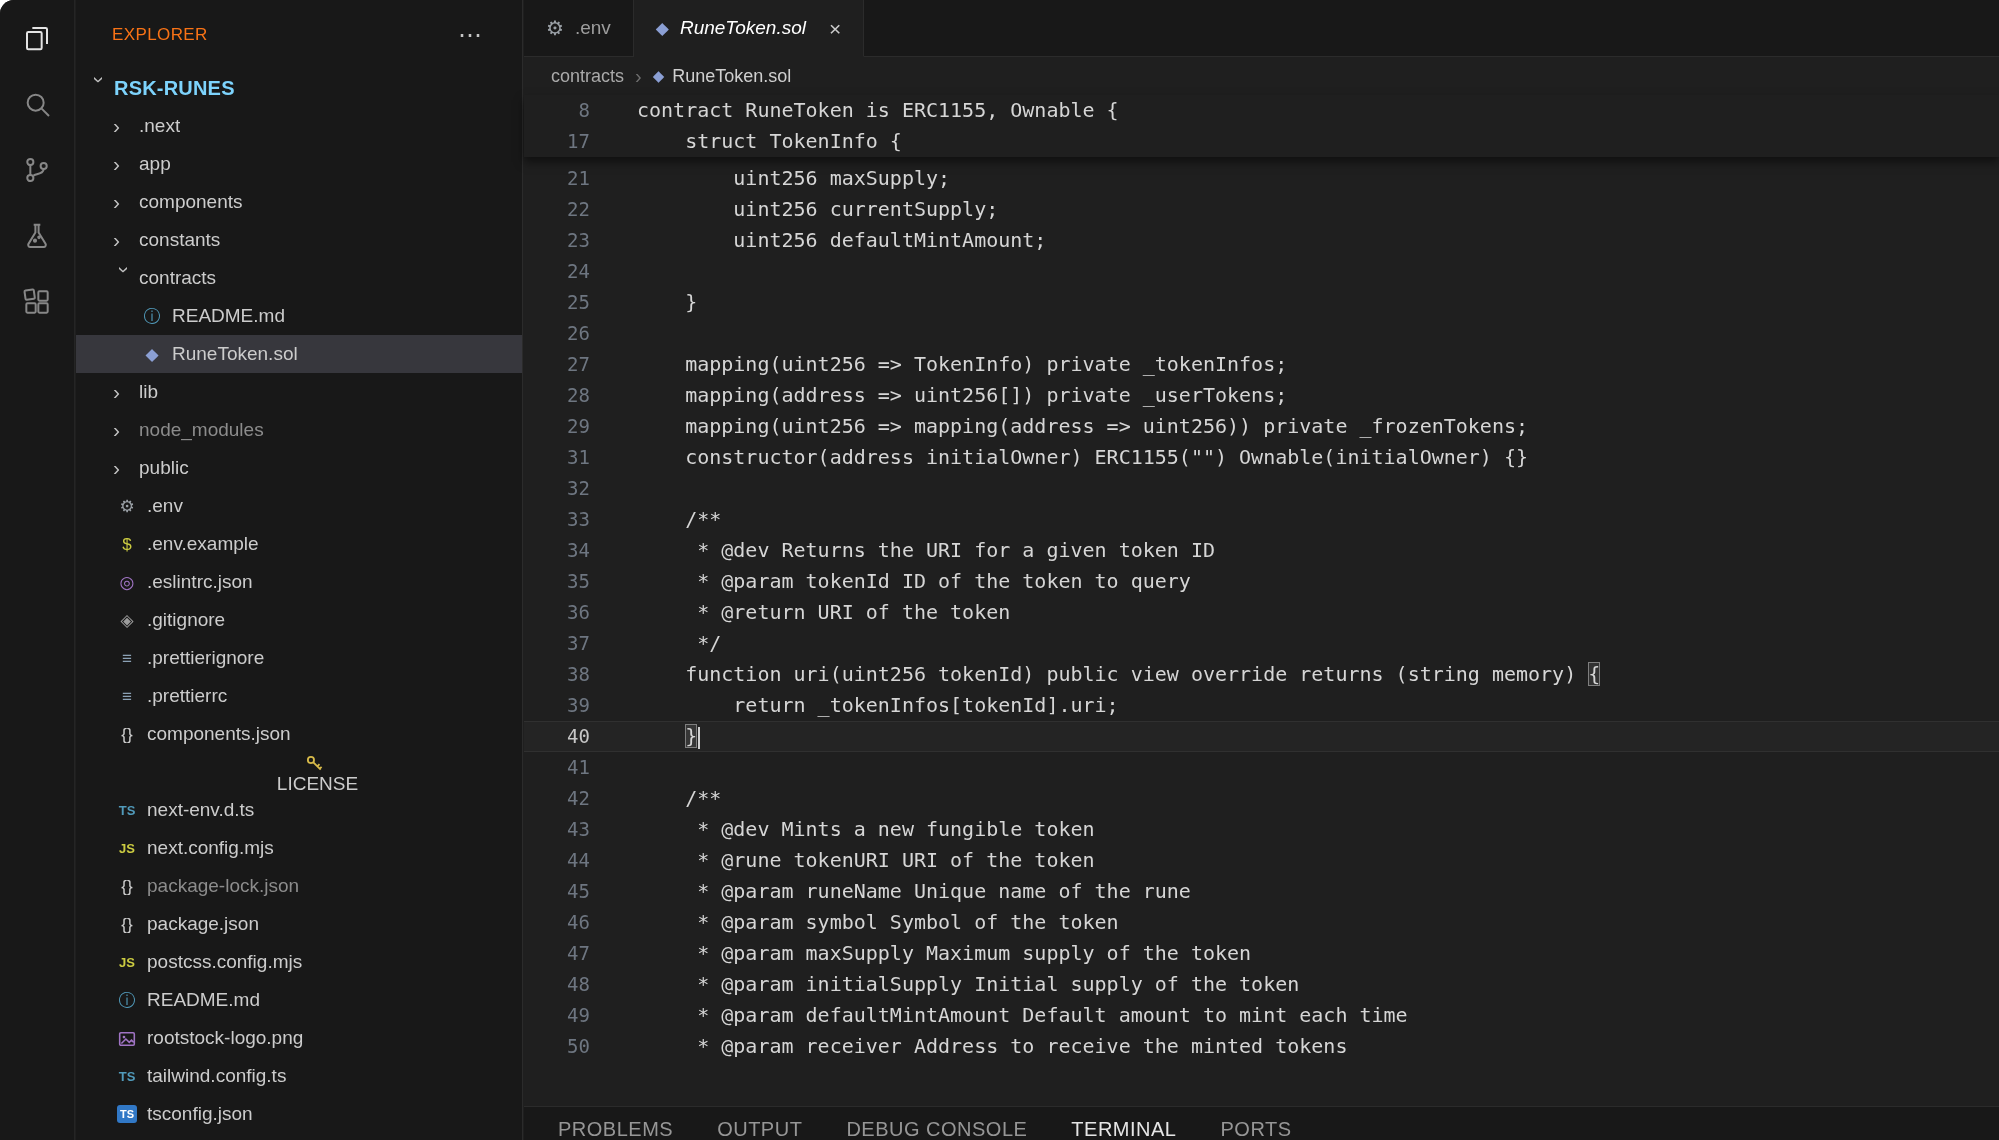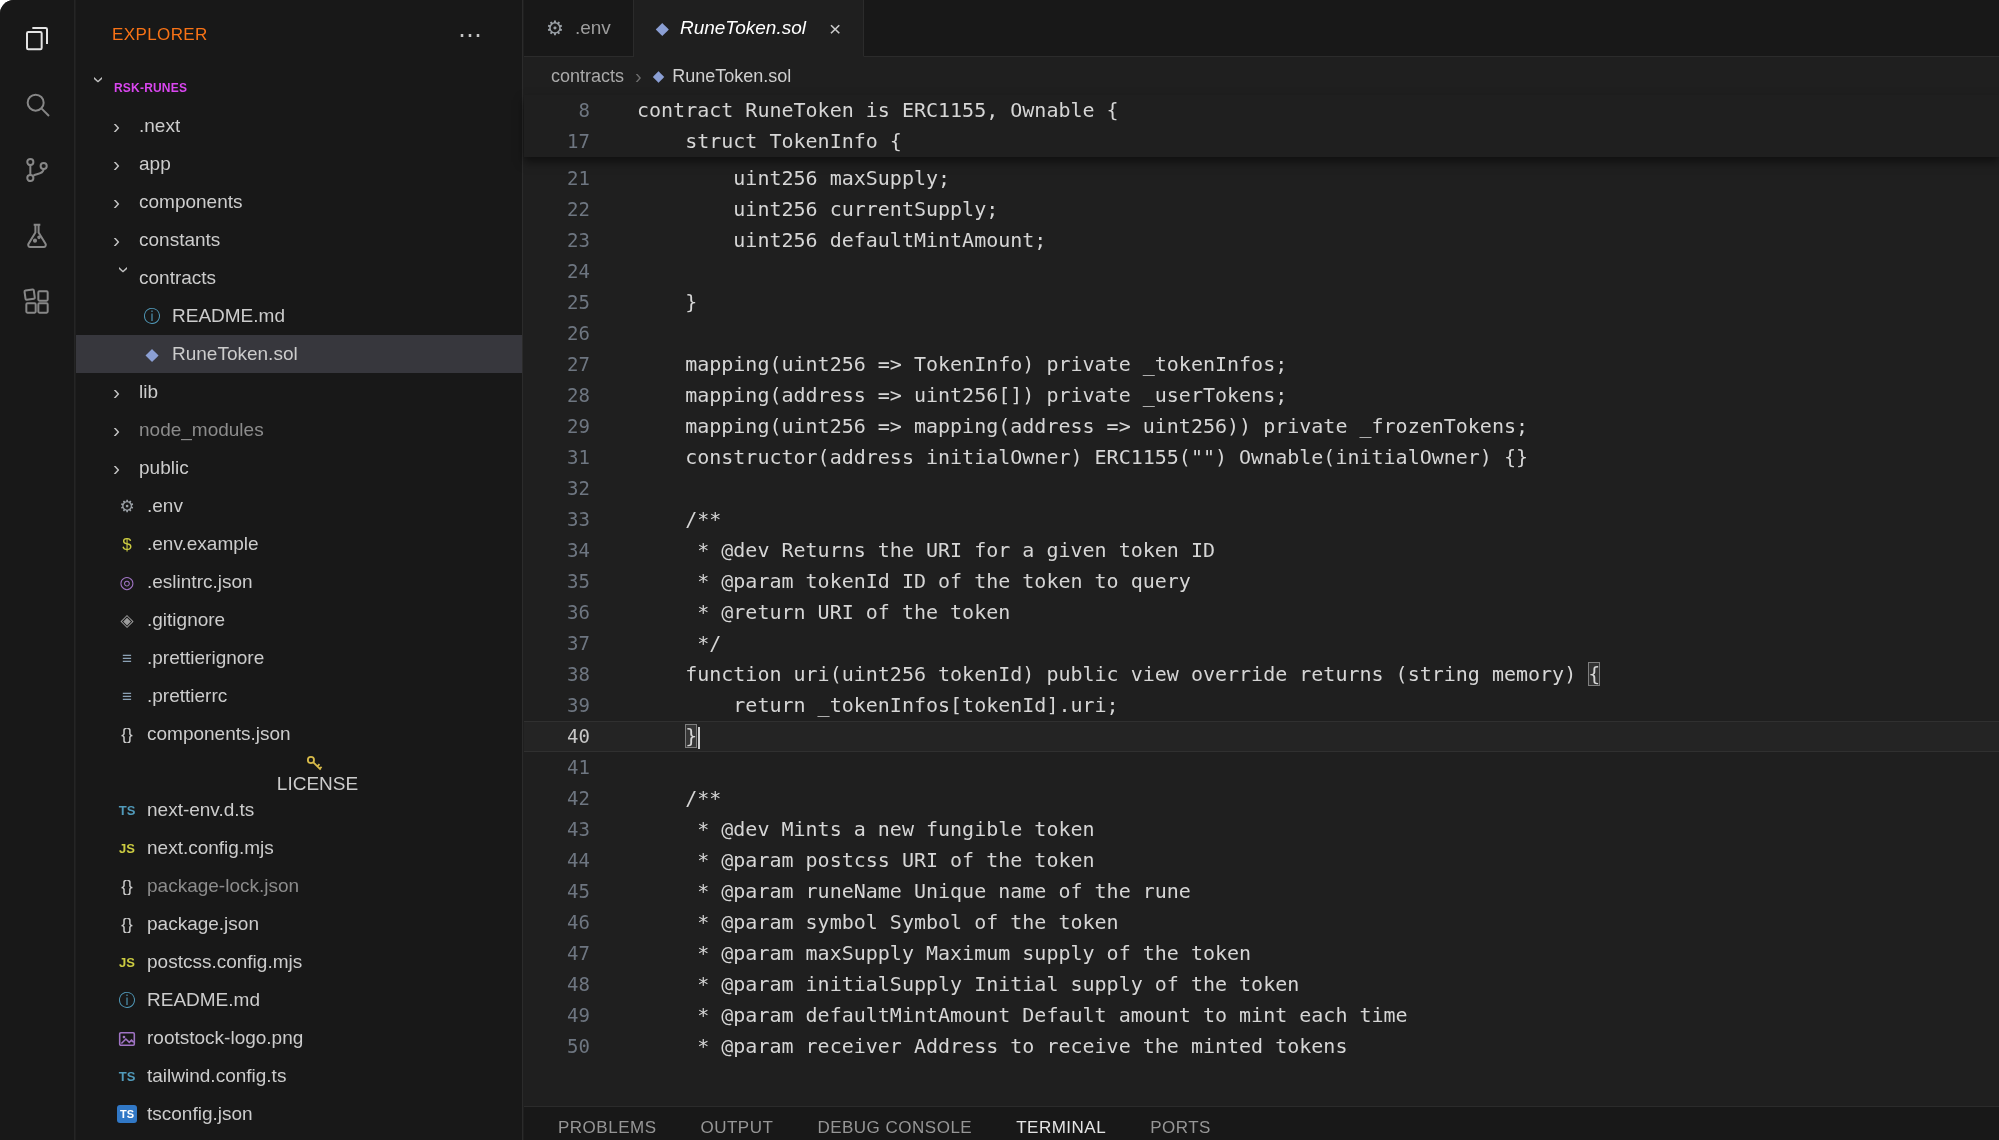--- a/index.html
+++ b/index.html
@@ -18,21 +18,21 @@
 
   
   .sidebar{position:absolute;left:76px;top:0;bottom:0;width:447px;background:#181818;
        border-right:1px solid #2b2b2b;box-sizing:border-box;overflow:hidden;}
   .sidebar-header{height:69px;display:flex;align-items:center;justify-content:space-between;
        padding:0 40px 0 36px;}
   .sidebar-title{font-size:17px;color:#f97316;letter-spacing:0.4px;}
   .ellipsis{color:#c5c5c5;font-size:24px;line-height:10px;cursor:pointer;}
   .tree-row{height:38px;display:flex;align-items:center;font-size:19px;color:#cccccc;
        cursor:pointer;white-space:nowrap;}
-  .tree-row.root .label{font-weight:700;font-size:12px;color:#d946ef;letter-spacing:0.2px;}
+  .tree-row.root .label{font-weight:700;font-size:20px;color:#7dd3fc;letter-spacing:0.2px;}
   .tree-row.selected{background:#37373d;}
   .tree-row.dimmed .label{color:#8c8c8c;}
   .chevron{width:26px;flex:none;font-size:21px;color:#c2c2c2;display:inline-block;
        transform-origin:45% 50%;}
   .chevron.expanded{transform:rotate(90deg);}
   .ficon{width:28px;flex:none;margin-right:6px;text-align:center;font-size:17px;line-height:19px;}
   .ficon.small-text{font-size:13px;font-weight:700;letter-spacing:0;}
   .ficon.boxed{width:20px;margin-left:4px;margin-right:10px;background:#3178c6;color:#fff;
        border-radius:3px;font-size:11px;line-height:18px;height:18px;}
   .ficon svg{vertical-align:middle;}
@@ -66,21 +66,21 @@
   .code-row.active{background:rgba(255,255,255,0.025);
        box-shadow:inset 0 1px 0 #303030, inset 0 -1px 0 #303030;}
   .code-row.active .gutter{color:#c6c6c6;}
   .bracket-box{outline:1px solid #7f7f7f;outline-offset:-1px;background:rgba(120,120,120,0.22);}
   .cursor{display:inline-block;width:2px;height:22px;background:#d0d0d0;
        vertical-align:middle;margin-left:1px;}
 
   
   .panel{flex:none;height:34px;background:#181818;border-top:1px solid #2b2b2b;
        display:flex;gap:44px;padding:11px 0 0 34px;overflow:hidden;box-sizing:border-box;}
-  .panel-tab{font-size:17px;letter-spacing:0.5px;color:#969696;cursor:pointer;white-space:nowrap;text-align:center;}
+  .panel-tab{font-size:20px;letter-spacing:0.5px;color:#969696;cursor:pointer;white-space:nowrap;text-align:center;}
   .panel-tab.active{color:#e5e5e5;}
 </style>
 </head>
 <body>
 
 <div class="app">
 
   <div class="activitybar">
     <div class="ab-item active">
       <svg width="32" height="32" viewBox="0 0 24 24">
@@ -368,21 +368,21 @@
         <div class="code-row">
           <div class="gutter">42</div>
           <div class="code-text">    /**</div>
         </div>
         <div class="code-row">
           <div class="gutter">43</div>
           <div class="code-text">     * @dev Mints a new fungible token</div>
         </div>
         <div class="code-row">
           <div class="gutter">44</div>
-          <div class="code-text">     * @param postcss URI of the token</div>
+          <div class="code-text">     * @rune tokenURI URI of the token</div>
         </div>
         <div class="code-row">
           <div class="gutter">45</div>
           <div class="code-text">     * @param runeName Unique name of the rune</div>
         </div>
         <div class="code-row">
           <div class="gutter">46</div>
           <div class="code-text">     * @param symbol Symbol of the token</div>
         </div>
         <div class="code-row">

